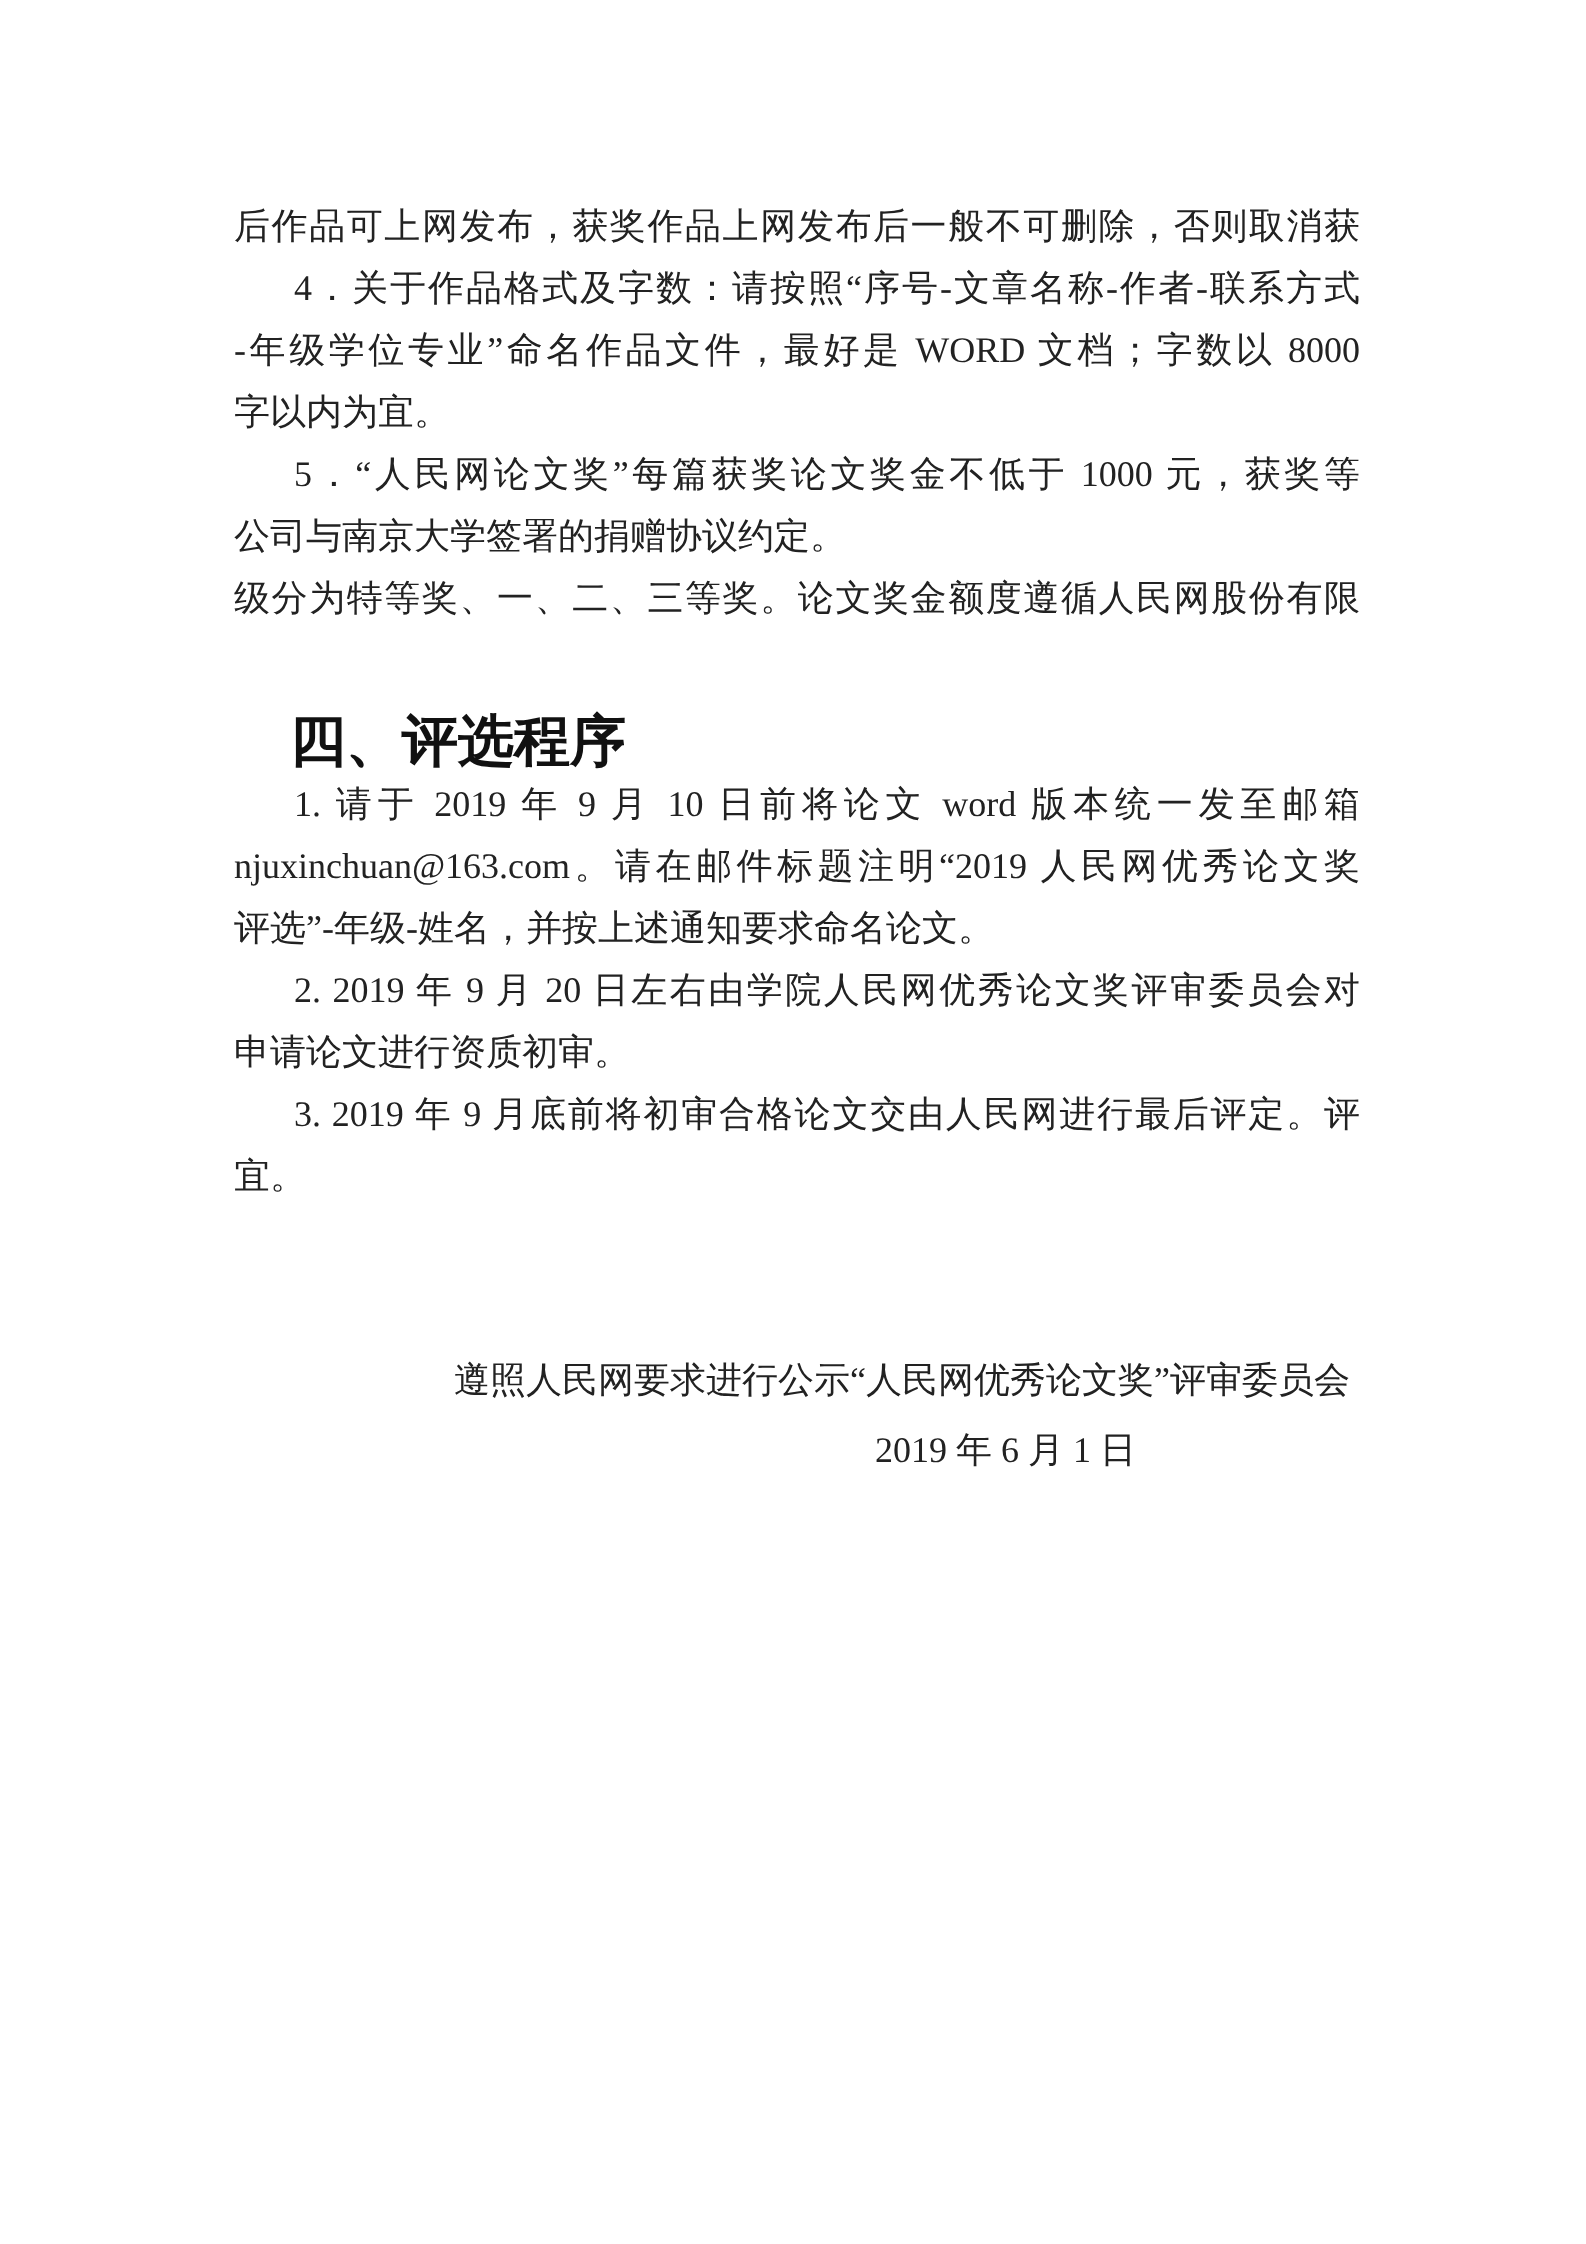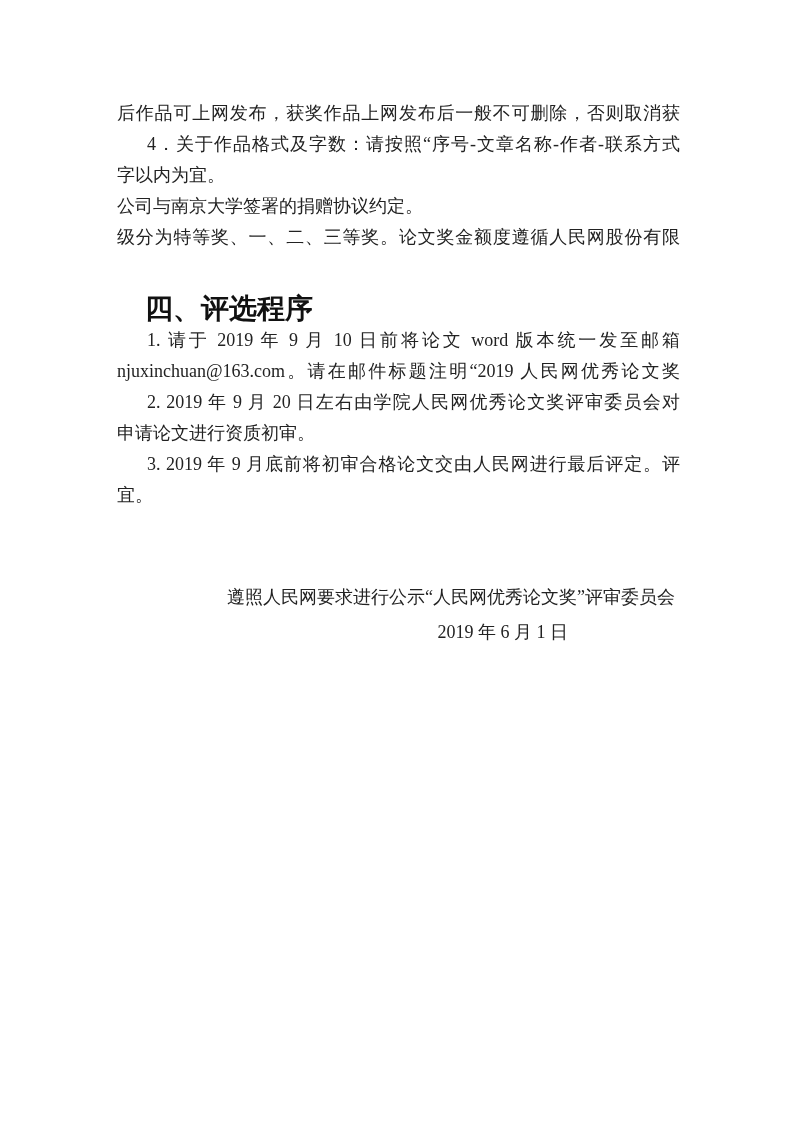--- a/index.html
+++ b/index.html
@@ -64,29 +64,32 @@
 </style>
 </head>
 <body>
 
 <div class="page">
   <div class="content">
 
     <div class="line fill">后作品可上网发布，获奖作品上网发布后一般不可删除，否则取消获</div>
 
     <div class="line fill indent">4．关于作品格式及字数：请按照“序号-文章名称-作者-联系方式</div>
+    <div class="line fill">-年级学位专业”命名作品文件，最好是 WORD 文档；字数以 8000</div>
     <div class="line">字以内为宜。</div>
 
+    <div class="line fill indent">5．“人民网论文奖”每篇获奖论文奖金不低于 1000 元，获奖等</div>
     <div class="line">公司与南京大学签署的捐赠协议约定。</div>
     <div class="line fill">级分为特等奖、一、二、三等奖。论文奖金额度遵循人民网股份有限</div>
 
     <div class="heading">四、评选程序</div>
 
     <div class="line fill indent">1. 请于 2019 年 9 月 10 日前将论文 word 版本统一发至邮箱</div>
     <div class="line fill">njuxinchuan@163.com。请在邮件标题注明“2019 人民网优秀论文奖</div>
+    <div class="line">评选”-年级-姓名，并按上述通知要求命名论文。</div>
 
     <div class="line fill indent">2. 2019 年 9 月  20 日左右由学院人民网优秀论文奖评审委员会对</div>
     <div class="line">申请论文进行资质初审。</div>
 
     <div class="line fill indent">3. 2019 年 9 月底前将初审合格论文交由人民网进行最后评定。评</div>
     <div class="line">宜。</div>
 
     <div class="sig-block">
       <div class="line sig">遵照人民网要求进行公示“人民网优秀论文奖”评审委员会</div>
       <div class="line date">2019 年 6 月 1 日</div>

